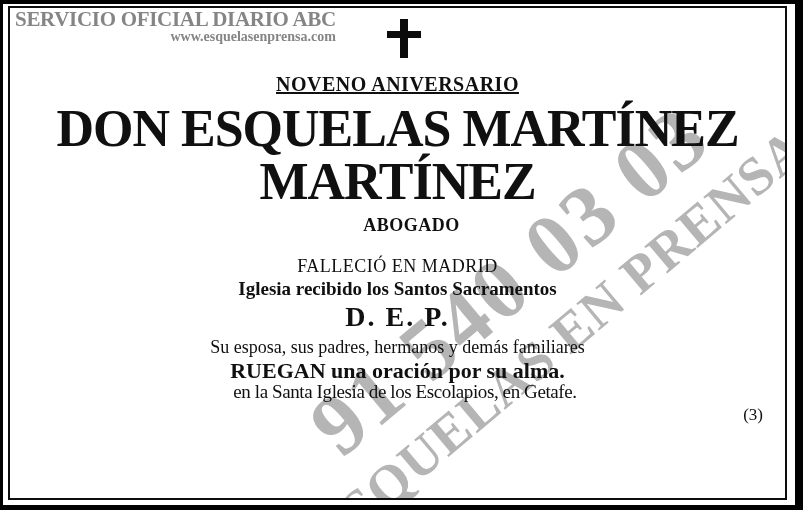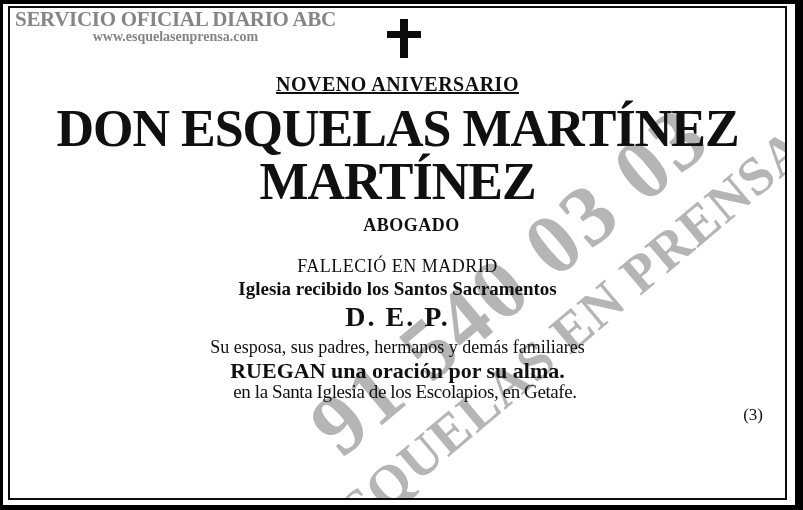--- a/index.html
+++ b/index.html
@@ -25,21 +25,21 @@
     position:absolute;left:160px;top:222px;width:720px;z-index:1;
     transform:rotate(-40deg);transform-origin:center;
     text-align:center;color:#b5b5b5;font-weight:bold;white-space:nowrap;
     pointer-events:none;
   }
   .wm-phone{font-size:86px;line-height:86px;letter-spacing:3px;}
   .wm-brand{font-size:54px;line-height:58px;letter-spacing:1px;margin-top:6px;}
 
   
   .service-header{
-    position:absolute;left:5px;top:2px;z-index:2;text-align:center;
+    position:absolute;left:5px;top:2px;z-index:2;text-align:right;
     color:#858585;font-weight:bold;
   }
   .service-line{font-size:21px;line-height:18px;letter-spacing:-0.3px;}
   .service-web{font-size:14px;line-height:18px;}
 
   
   .cross{position:absolute;left:377px;top:11px;width:34px;height:39px;z-index:2;}
   .cross .v{position:absolute;left:13px;top:0;width:8px;height:39px;background:#0b0b0b;}
   .cross .h{position:absolute;left:0;top:12px;width:34px;height:7px;background:#0b0b0b;}
 

